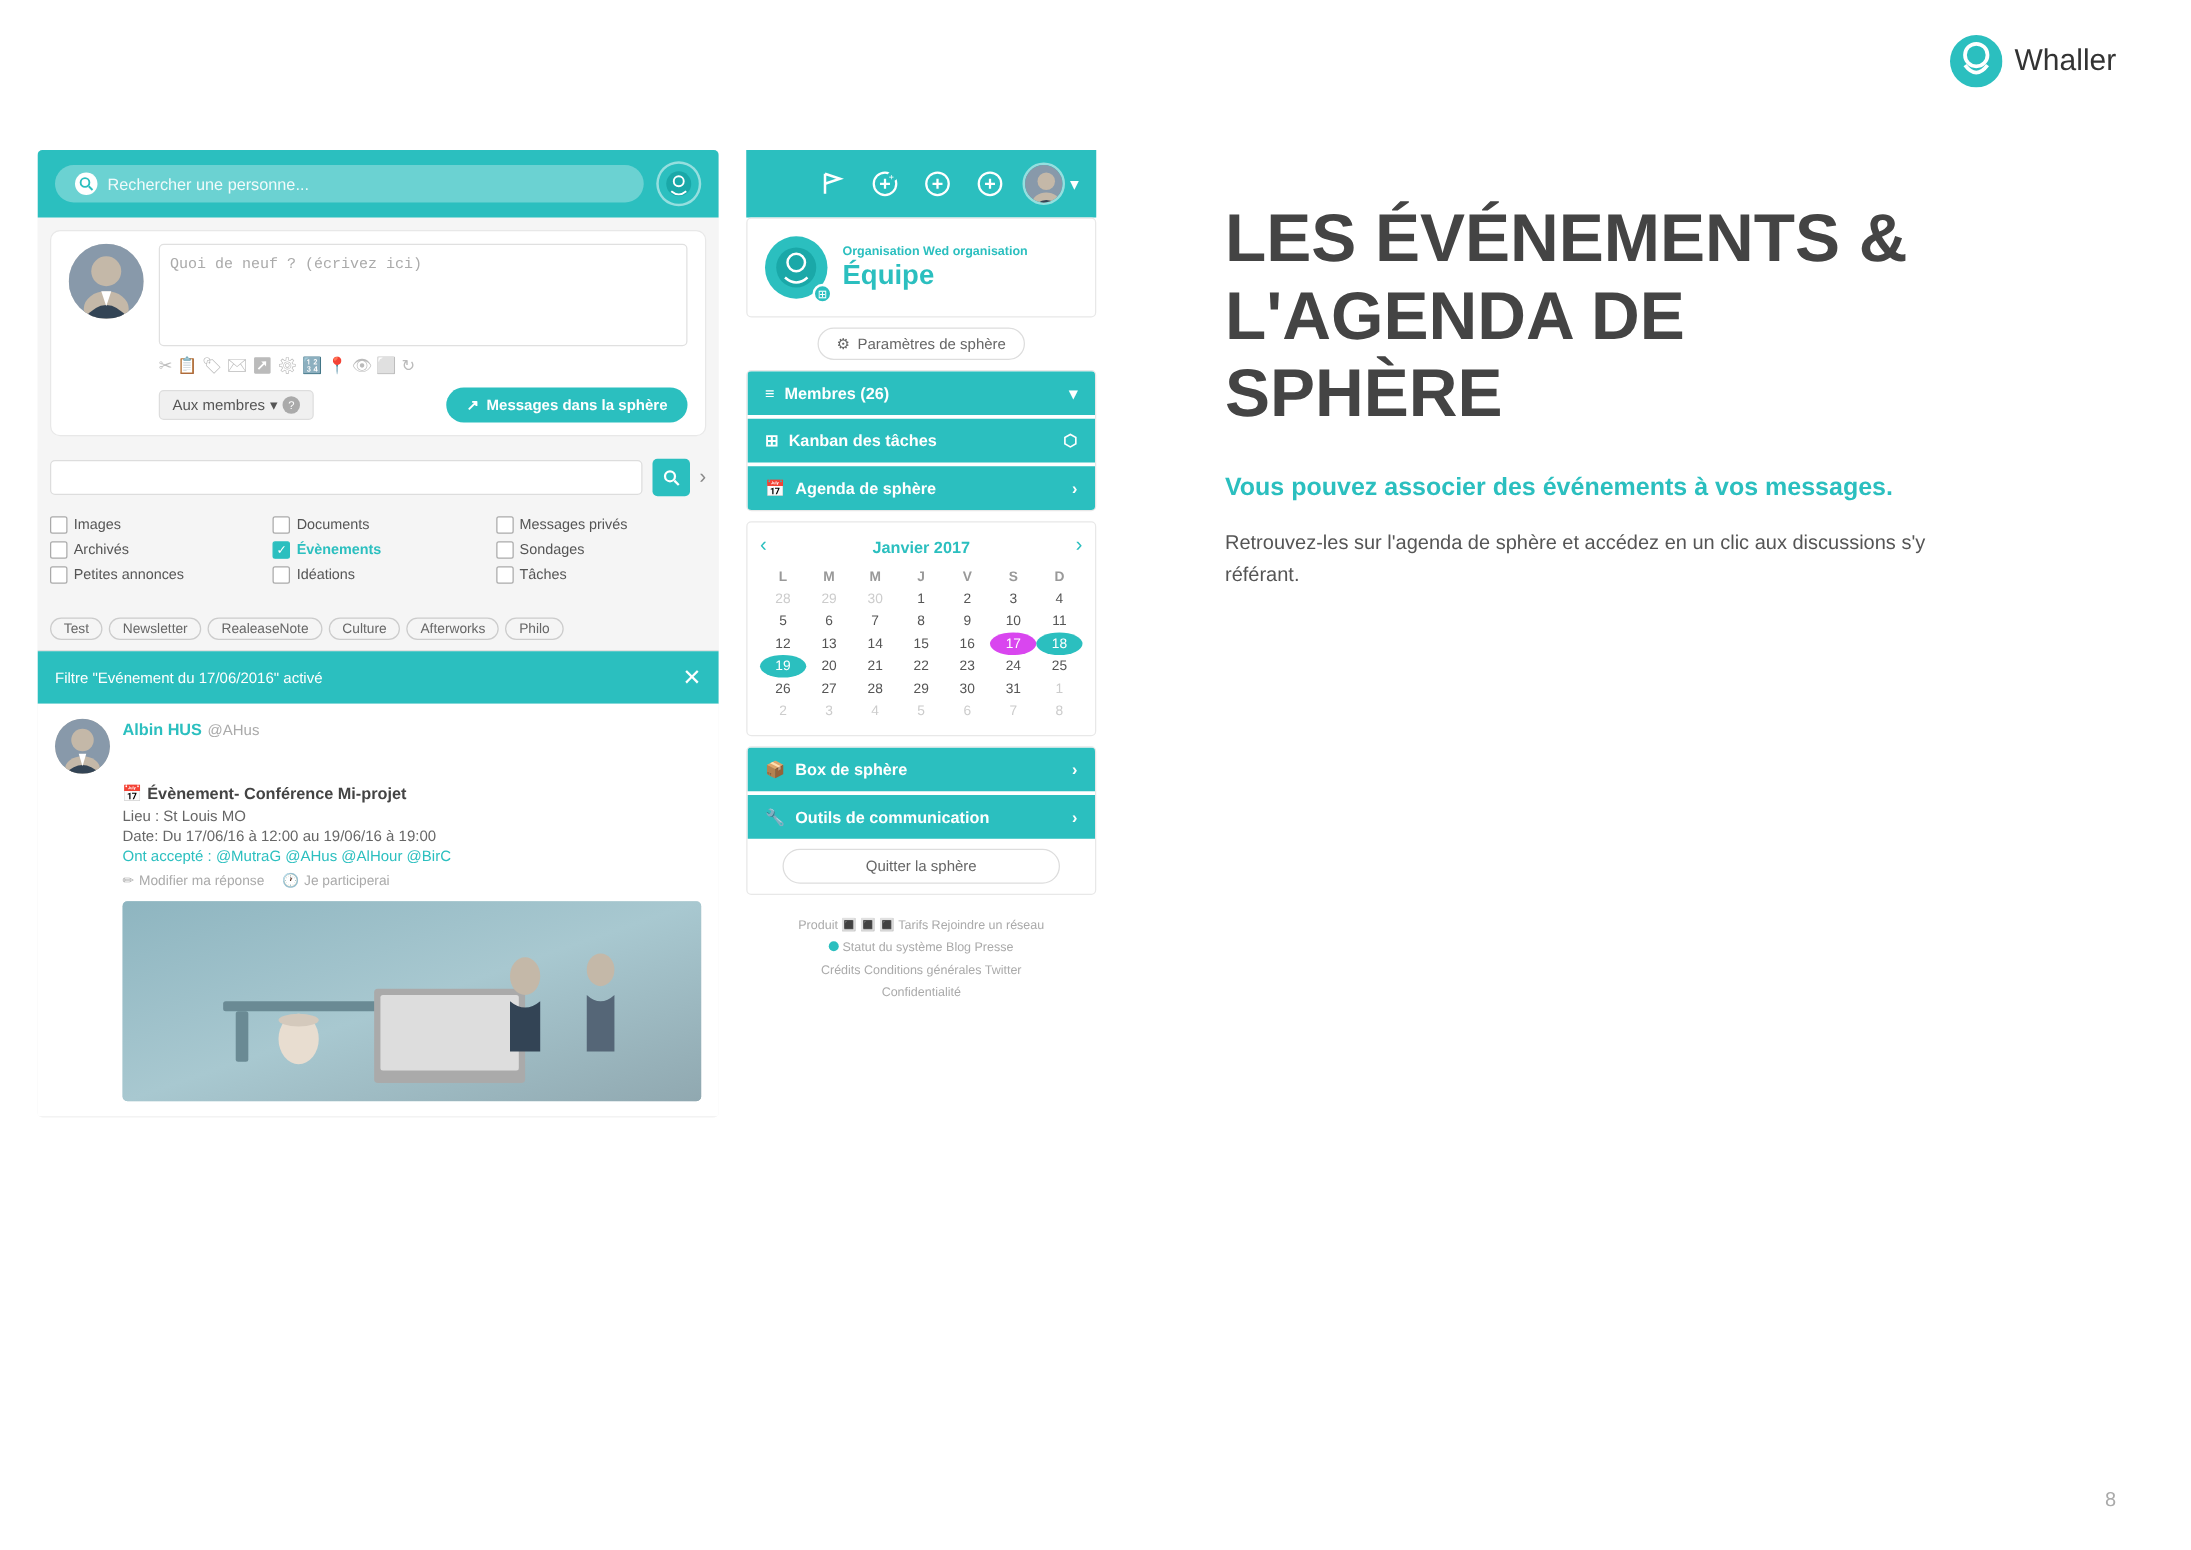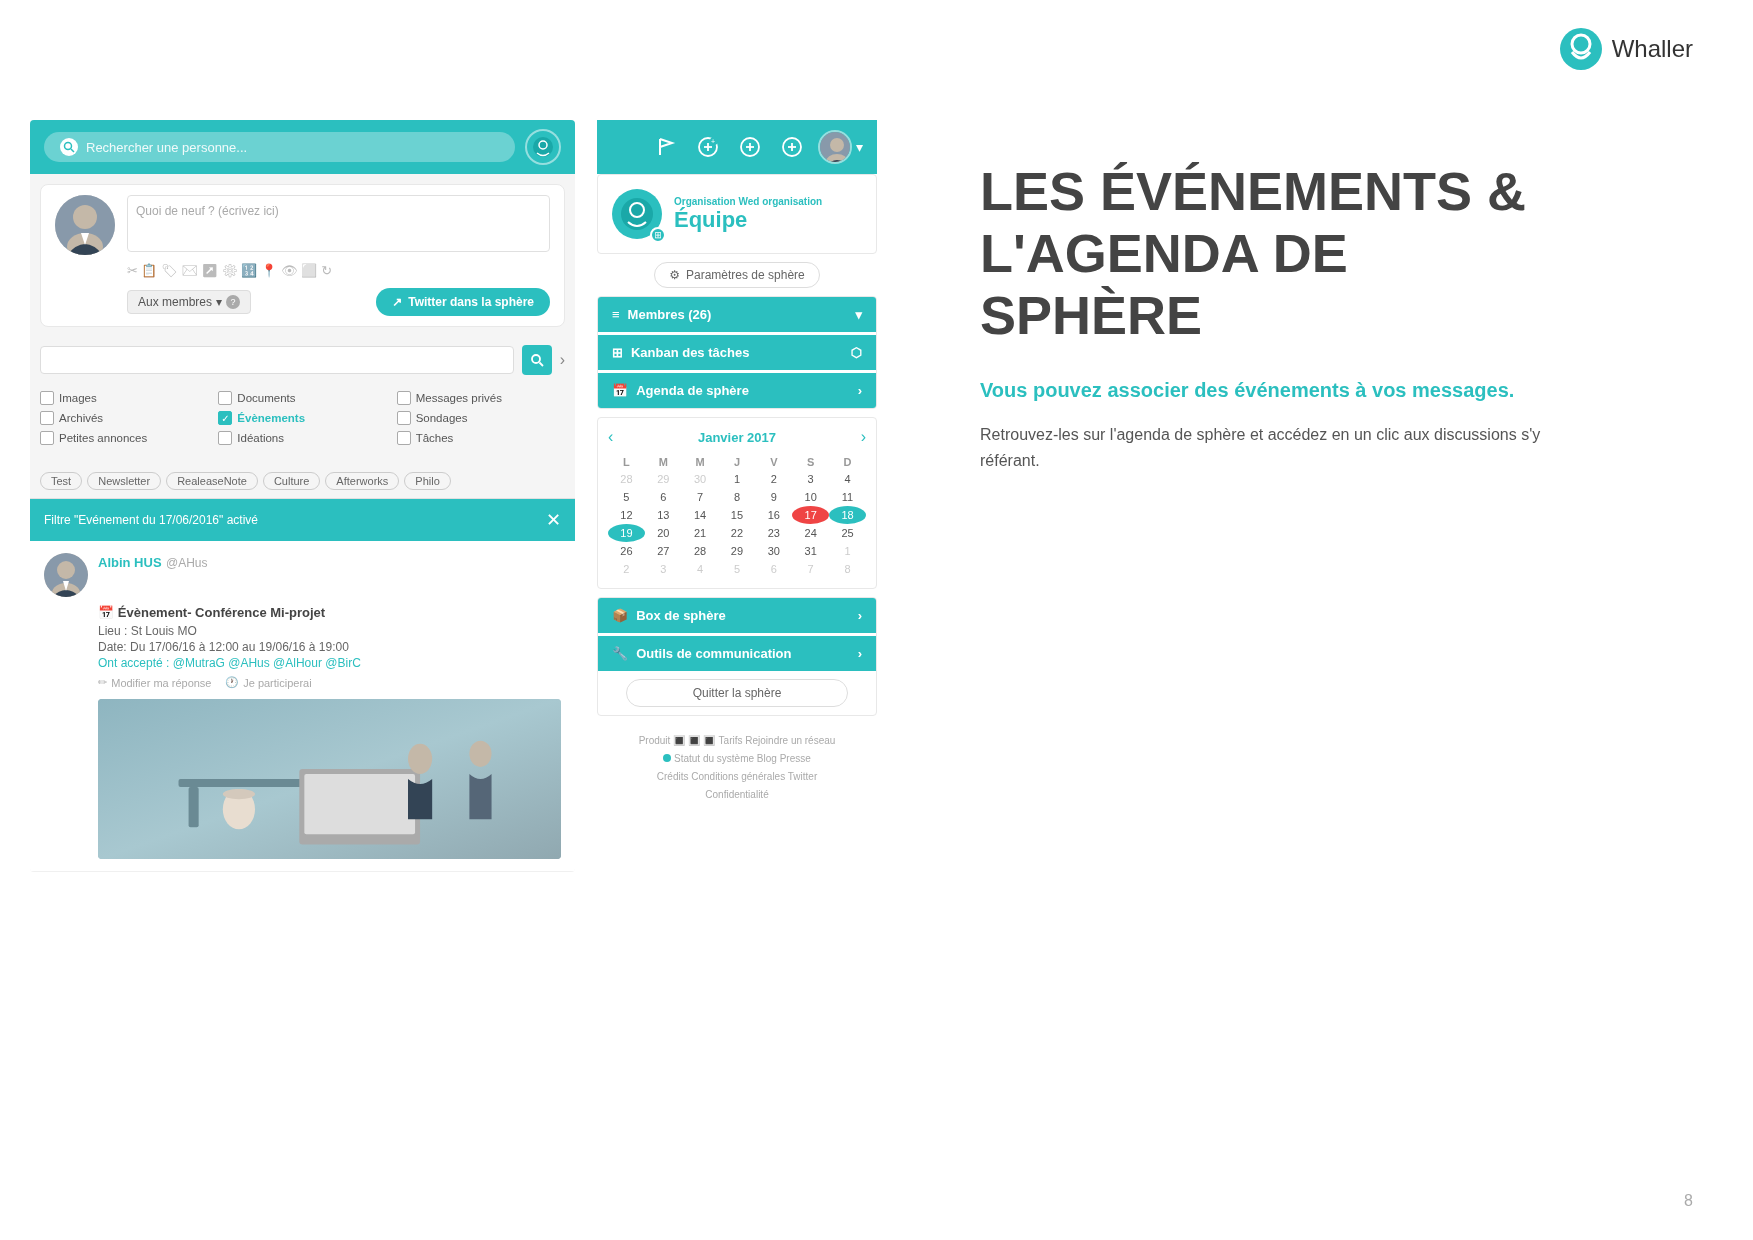--- a/index.html
+++ b/index.html
@@ -624,35 +624,35 @@
             <svg viewBox="0 0 60 60" width="60" height="60">
               <rect width="60" height="60" fill="#8899aa"></rect>
               <circle cx="30" cy="22" r="12" fill="#c4b8a8"></circle>
               <ellipse cx="30" cy="52" rx="18" ry="14" fill="#c4b8a8"></ellipse>
 
               <path d="M12 60 Q30 38 48 60" fill="#334455"></path>
               <path d="M26 38 L30 50 L34 38" fill="#fff"></path>
             </svg>
           </div>
           <div style="flex:1;">
-            <div style="border:1px solid #e0e0e0; border-radius:4px; height:57px; padding:8px; color:#aaa; font-size:12px;">Quoi de neuf ? (écrivez ici)</div>
+            <div style="border:1px solid #e0e0e0; border-radius:4px; height:82px; padding:8px; color:#aaa; font-size:12px;font-family:Liberation Mono, monospace;">Quoi de neuf ? (écrivez ici)</div>
           </div>
         </div>
         <div class="post-icons">
           <span style="color:#bbb; font-size:13px;">✂ 📋 🏷 ✉ ↗ ⚙ 🔢 📍 👁 ⬜ ↻</span>
         </div>
         <div class="post-actions">
           <div class="recipients-select">
             <span>Aux membres</span>
             <span>▾</span>
             <span style="background:#aaa;color:#fff;border-radius:50%;width:14px;height:14px;display:inline-flex;align-items:center;justify-content:center;font-size:9px;">?</span>
           </div>
           <button class="share-btn">
             <span>↗</span>
-            <span>Twitter dans la sphère</span>
+            <span>Messages dans la sphère</span>
           </button>
         </div>
       </div>
 
       <div class="filter-row">
         <input class="msg-search" type="text" style="">
         <button class="search-btn">
           <svg width="14" height="14" viewBox="0 0 14 14" fill="none">
             <circle cx="6" cy="6" r="4" stroke="#fff" stroke-width="1.8"></circle>
             <line x1="9.5" y1="9.5" x2="13" y2="13" stroke="#fff" stroke-width="1.8"></line>
@@ -918,21 +918,21 @@
               <td>9</td>
               <td>10</td>
               <td>11</td>
             </tr>
             <tr>
               <td>12</td>
               <td>13</td>
               <td>14</td>
               <td>15</td>
               <td>16</td>
-              <td class="event-day" style="background:#ef4444;color:#fff;border-radius:50%;">17</td>
+              <td class="event-day" style="background:#d946ef;color:#fff;border-radius:50%;">17</td>
               <td class="event-day" style="background:#2bbfbf;color:#fff;border-radius:50%;">18</td>
             </tr>
             <tr>
               <td class="event-day" style="background:#2bbfbf;color:#fff;border-radius:50%;">19</td>
               <td>20</td>
               <td>21</td>
               <td>22</td>
               <td>23</td>
               <td>24</td>
               <td>25</td>

